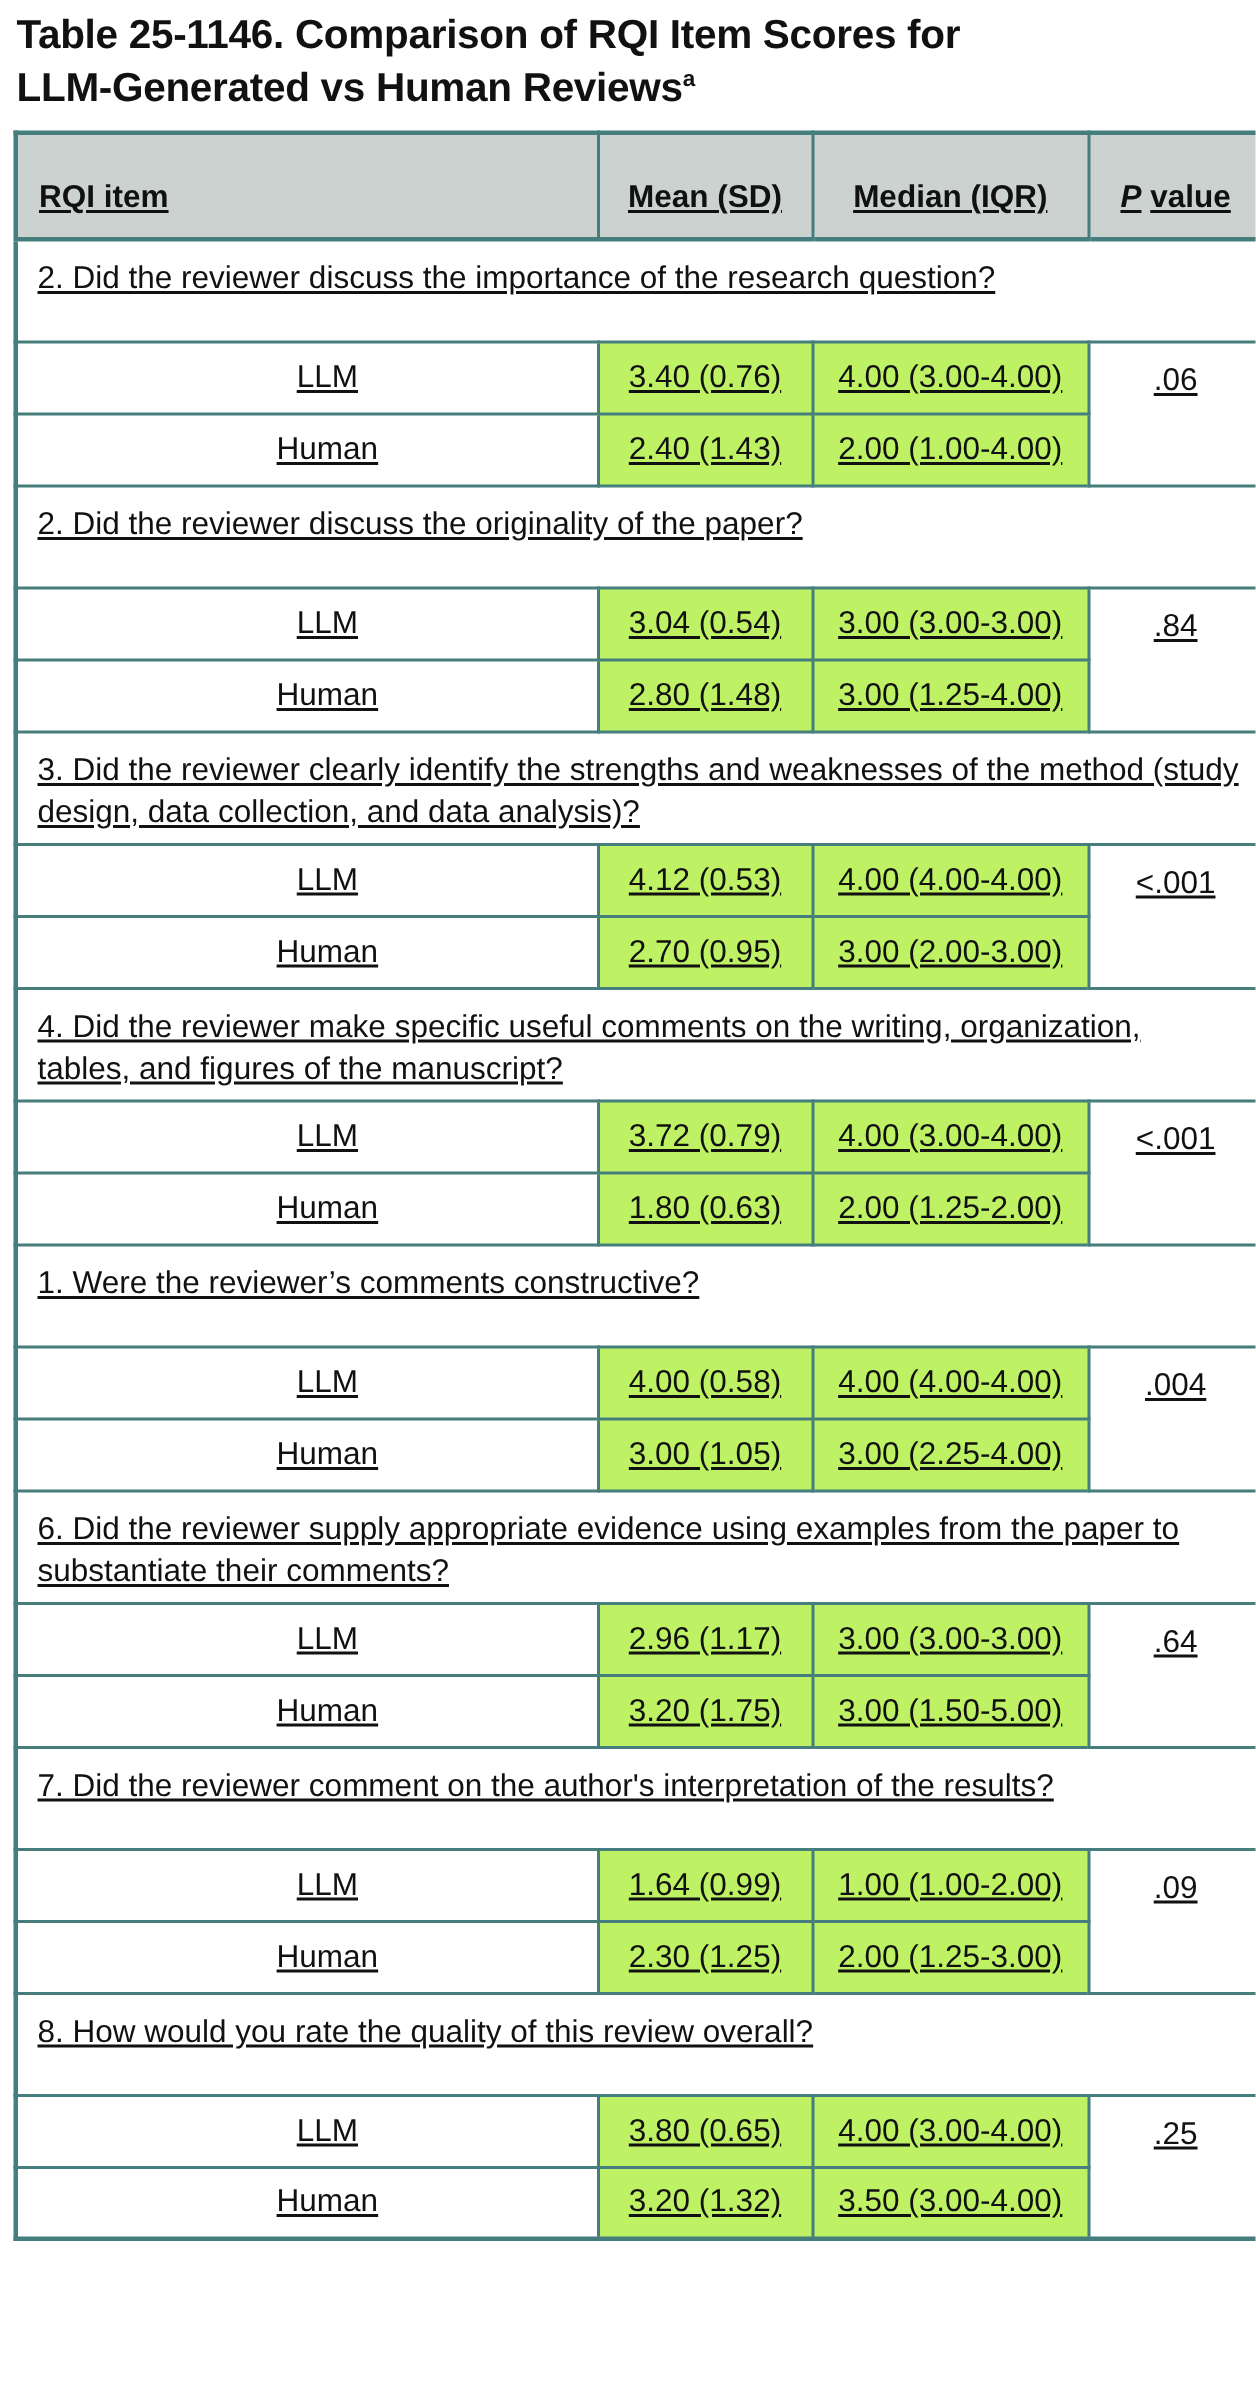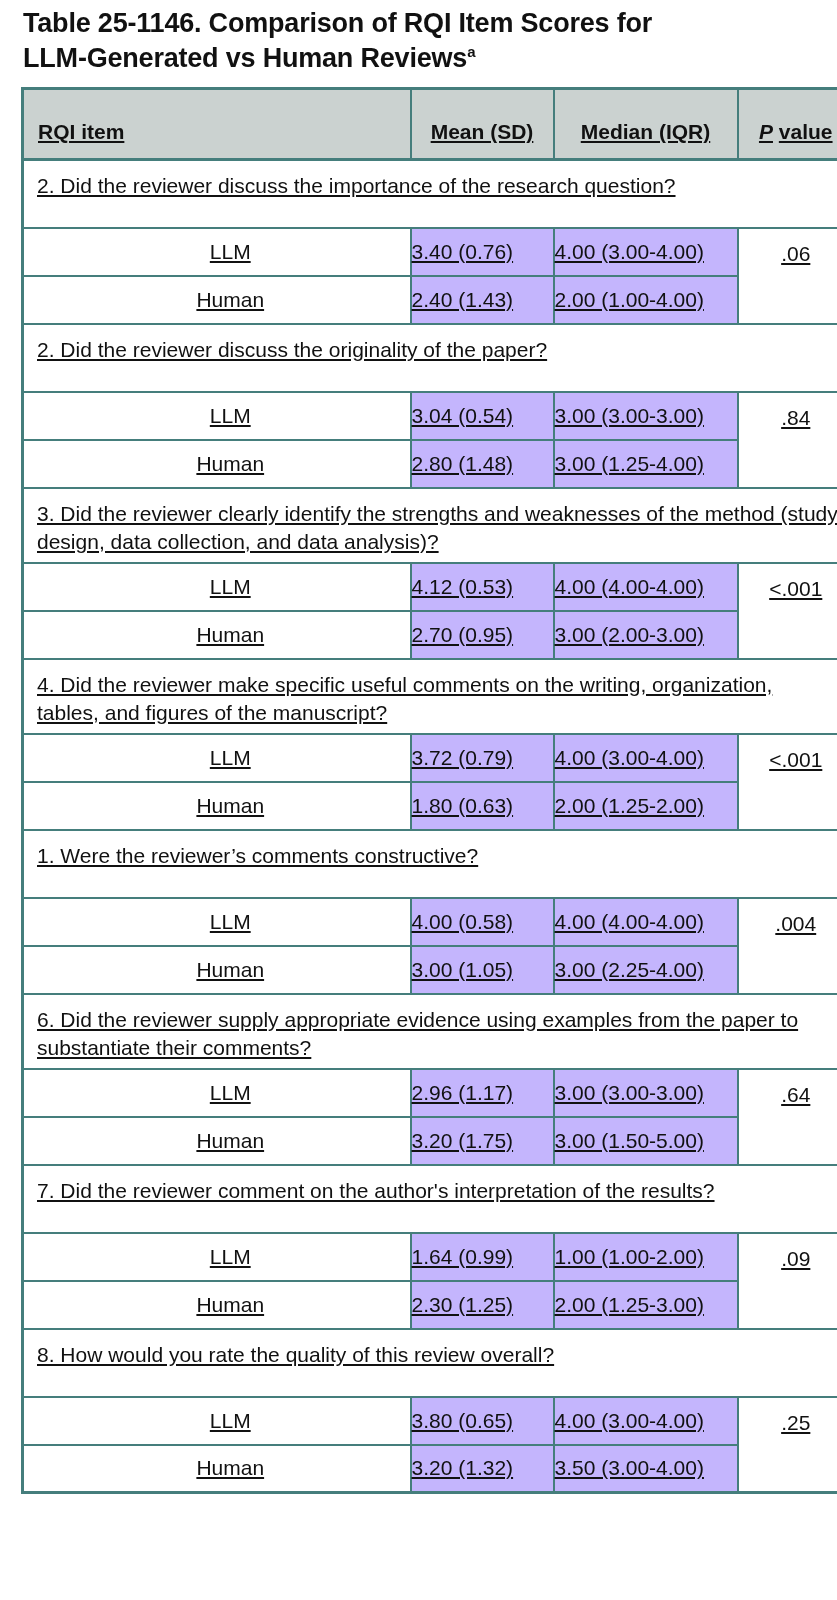--- a/index.html
+++ b/index.html
@@ -8,21 +8,21 @@
     --text:#111111;
   }
   *{box-sizing:border-box;margin:0;padding:0;}
   html,body{background:#ffffff;}
   body{
     width:837px;height:1600px;
     font-family:"Liberation Sans","DejaVu Sans",sans-serif;
     color:var(--text);
     overflow:hidden;
   }
-  .page{padding:6px 3px 0 21px;}
+  .page{padding:6px 3px 0 9px;}
 
   .title{
     font-size:27px;
     font-weight:bold;
     line-height:35px;
     letter-spacing:-0.2px;
     padding-left:2px;
     margin-bottom:11px;
   }
   .title sup{font-size:15px;font-weight:bold;vertical-align:super;line-height:0;}
@@ -68,22 +68,22 @@
   td.label{
     height:48px;
     vertical-align:middle;
     text-align:center;
     padding-left:27px;
     background:#ffffff;
   }
   td.num{
     height:48px;
     vertical-align:middle;
-    text-align:left;
-    background:#c4b5fd;
+    text-align:center;
+    background:#bef264;
   }
   td.pval{
     vertical-align:top;
     text-align:center;
     padding-top:13px;
     line-height:24px;
     background:#ffffff;
   }
 
   .footer{

